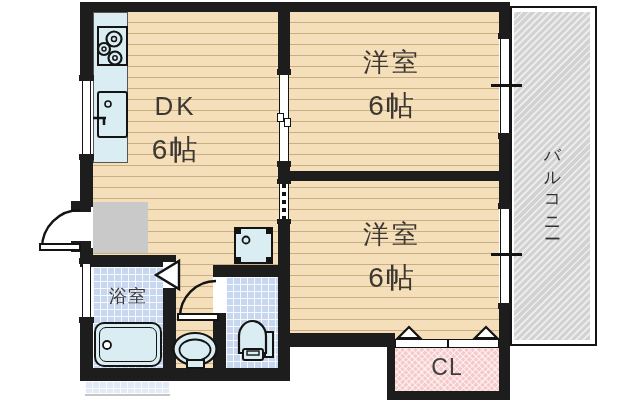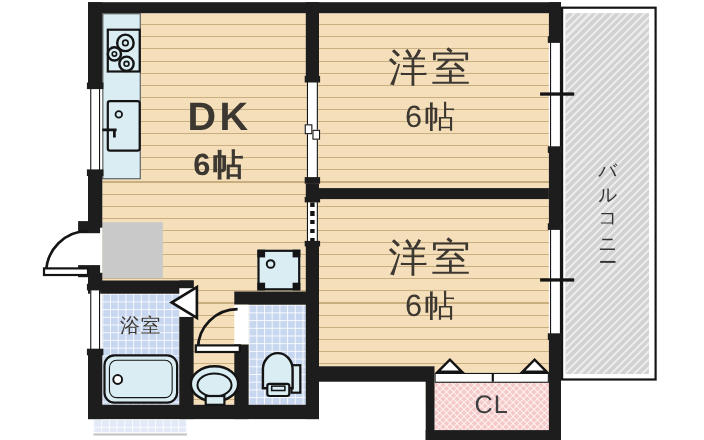--- a/index.html
+++ b/index.html
@@ -31,21 +31,21 @@
   .stove{position:absolute;border:2.2px solid #141414;box-sizing:border-box;}
   .sinkbox{position:absolute;background:var(--fixture);border:2px solid #141414;border-radius:3px;box-sizing:border-box;}
   .pan{position:absolute;background:var(--fixture);border:2px solid #141414;box-sizing:border-box;}
   .tub{position:absolute;background:var(--fixture);border:2.5px solid #141414;border-radius:10px;box-sizing:border-box;}
   .tub-inner{position:absolute;left:3px;top:3px;right:3px;bottom:3px;border:1.5px solid #141414;border-radius:7px;}
   .slide{position:absolute;background:#fff;border:1.2px solid #141414;box-sizing:border-box;}
   .dash-track{position:absolute;background-image:repeating-linear-gradient(to bottom,#141414 0 4px,transparent 4px 8px);}
   .cl-doors{position:absolute;background:#fff;border:1.5px solid #141414;box-sizing:border-box;}
   .cl-doors::after{content:"";position:absolute;left:50%;top:0;bottom:0;width:1.5px;background:#141414;}
   .label{position:absolute;color:var(--text);text-align:center;}
-  .room-label .name{font-size:36px;line-height:44px;letter-spacing:3px;}
+  .room-label .name{font-size:26px;line-height:44px;letter-spacing:3px;}
   .room-label .size{font-size:28px;line-height:44px;letter-spacing:2px;}
   .v-label{writing-mode:vertical-rl;letter-spacing:4px;}
   svg.overlay{position:absolute;left:0;top:0;pointer-events:none;}
 </style>
 </head>
 <body>
 
 <div class="plan">
 
   <div class="floor" style="left:93px;top:12px;width:406px;height:356px;"></div>
@@ -173,21 +173,21 @@
     </g>
 
     <g>
       <rect x="265" y="332" width="8" height="25" fill="#d9edf3" stroke="#141414" stroke-width="2"></rect>
       <path d="M239 353 V336 A13.5 15 0 0 1 266 336 V353 Z" fill="#d9edf3" stroke="#141414" stroke-width="2.2"></path>
       <rect x="243" y="349" width="20" height="11" rx="2" fill="#d9edf3" stroke="#141414" stroke-width="2"></rect>
       <rect x="247" y="351" width="12" height="4" fill="none" stroke="#141414" stroke-width="1.4"></rect>
     </g>
   </svg>
 
-  <div class="label room-label" style="left:132px;top:84px;width:135px;font-weight:bold;">
+  <div class="label room-label" style="left:108px;top:84px;width:135px;">
     <div class="name">DK</div>
     <div class="size">6帖</div>
   </div>
   <div class="label room-label" style="left:318px;top:40px;width:148px;">
     <div class="name">洋室</div>
     <div class="size">6帖</div>
   </div>
   <div class="label room-label" style="left:318px;top:212px;width:148px;">
     <div class="name">洋室</div>
     <div class="size">6帖</div>

